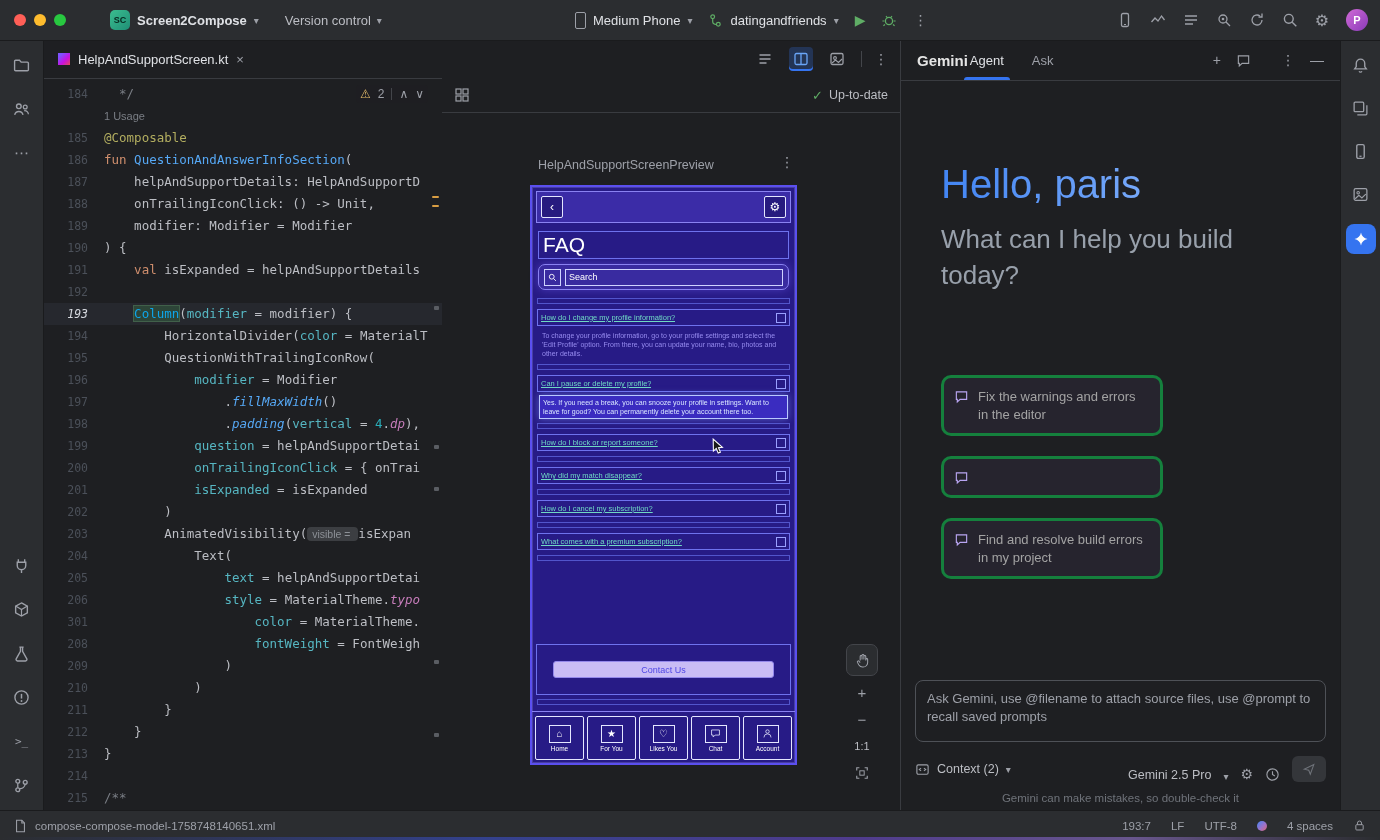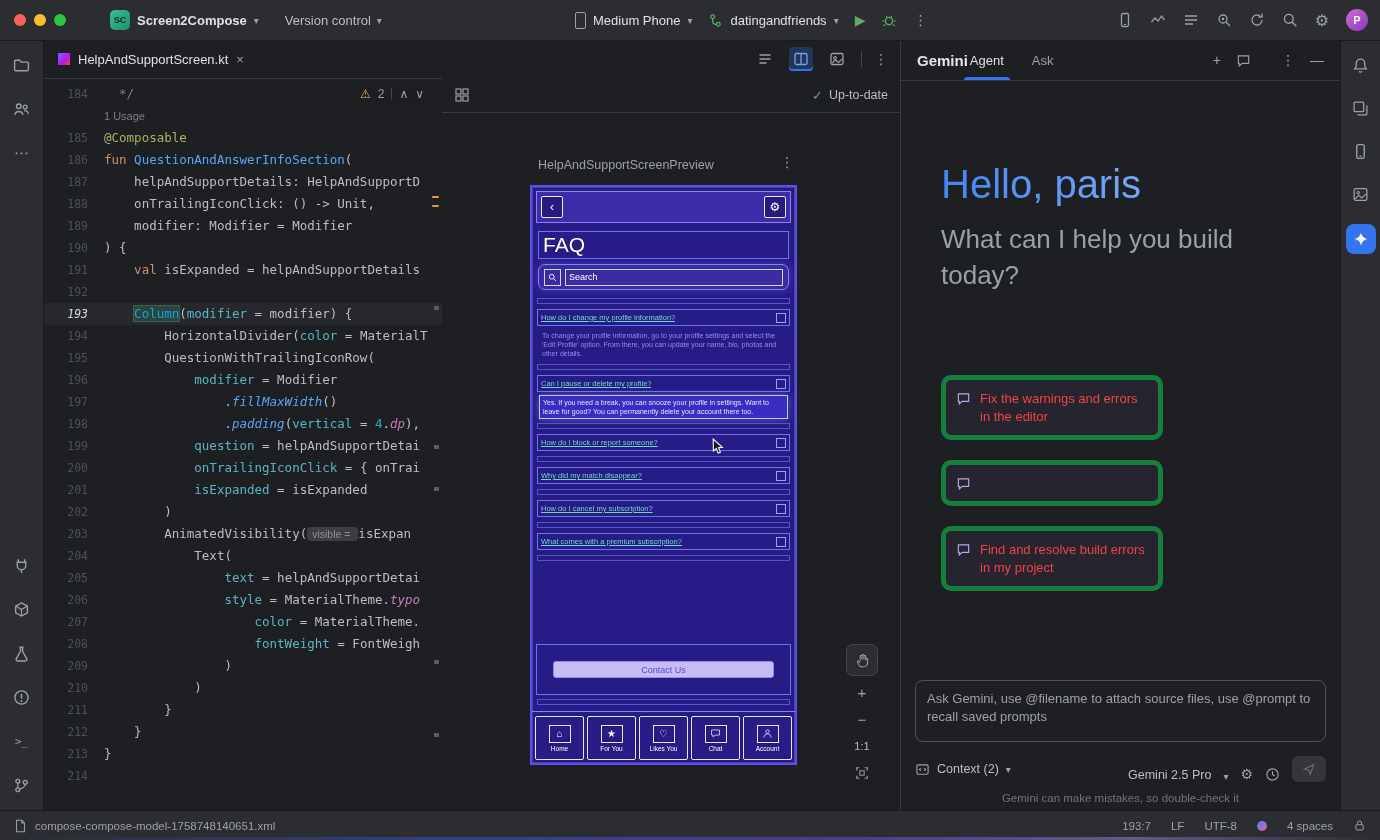--- a/index.html
+++ b/index.html
@@ -104,21 +104,21 @@
   .gemini{position:absolute;left:900px;top:40px;width:440px;bottom:30px;border-left:1px solid #393b40;background:#1e1f22;box-sizing:border-box;}
   .g-header{height:40px;border-bottom:1px solid #393b40;display:flex;align-items:center;padding:0 16px;position:relative;}
   .g-title{font-weight:bold;color:#e5e5e5;font-size:15px;}
   .gtab{height:100%;display:flex;align-items:center;padding:0 2px;margin-right:24px;font-size:13px;color:#9da0a8;position:relative;}
   .gtab.active{color:#dfe1e5;}
   .gtab.active::after{content:"";position:absolute;left:-4px;right:-4px;bottom:0;height:3px;background:#3574f0;border-radius:3px 3px 0 0;}
   .g-hicons{margin-left:auto;display:flex;gap:15px;color:#9da0a8;align-items:center;font-size:14px;}
   .hello{position:absolute;left:40px;top:122px;font-size:40px;font-weight:500;background:linear-gradient(90deg,#4285f4,#76a8f9);-webkit-background-clip:text;background-clip:text;color:transparent;}
   .g-sub{position:absolute;left:40px;top:182px;width:330px;font-size:26px;line-height:1.38;color:#98a0ab;}
   #gemini-cards{position:absolute;left:40px;top:335px;width:222px;}
-  .gcard{border:5px solid #15803d;background:#26242e;border-radius:10px;padding:10px 12px 10px 10px;display:flex;gap:9px;color:#ef4444;font-size:13px;line-height:1.35;margin-bottom:20px;}
+  .gcard{border:3px solid #15803d;background:#26242e;border-radius:10px;padding:10px 12px 10px 10px;display:flex;gap:9px;color:#a3a3a3;font-size:13px;line-height:1.35;margin-bottom:20px;}
   .gcard-ic{flex:none;margin-top:1px;}
   .g-input{position:absolute;left:14px;right:14px;top:640px;height:62px;border:1px solid #4e5157;border-radius:8px;padding:9px 11px;font-size:13px;line-height:1.35;color:#9da0a8;box-sizing:border-box;}
   .g-controls{position:absolute;left:14px;right:14px;top:714px;height:30px;display:flex;align-items:center;gap:7px;color:#bcbec4;font-size:12.5px;}
   .g-controls .right{margin-left:auto;display:flex;align-items:flex-end;gap:12px;}
   .send-btn{width:34px;height:26px;background:#34363a;border-radius:6px;display:flex;align-items:center;justify-content:center;}
   .g-footer{position:absolute;left:0;right:0;top:752px;text-align:center;font-size:11.5px;color:#6f737a;}
 
   
   .statusbar{position:absolute;left:0;bottom:0;width:100%;height:30px;background:#2b2d30;border-top:1px solid #1a1b1d;display:flex;align-items:center;font-size:11.5px;color:#9da0a8;padding:0 14px;box-sizing:border-box;z-index:30;}
   .sb-left{display:flex;align-items:center;gap:8px;}
@@ -299,28 +299,29 @@
             <div class="code-line"><span class="ln">197</span><span class="src"><span class="tok-plain">                .</span><span class="tok-ext">fillMaxWidth</span><span class="tok-plain">()</span></span></div>
             <div class="code-line"><span class="ln">198</span><span class="src"><span class="tok-plain">                .</span><span class="tok-ext">padding</span><span class="tok-plain">(</span><span class="tok-na">vertical</span><span class="tok-plain"> = </span><span class="tok-num">4</span><span class="tok-plain">.</span><span class="tok-ep">dp</span><span class="tok-plain">),</span></span></div>
             <div class="code-line"><span class="ln">199</span><span class="src"><span class="tok-plain">            </span><span class="tok-na">question</span><span class="tok-plain"> = helpAndSupportDetai</span></span></div>
             <div class="code-line"><span class="ln">200</span><span class="src"><span class="tok-plain">            </span><span class="tok-na">onTrailingIconClick</span><span class="tok-plain"> = { onTrai</span></span></div>
             <div class="code-line"><span class="ln">201</span><span class="src"><span class="tok-plain">            </span><span class="tok-na">isExpanded</span><span class="tok-plain"> = isExpanded</span></span></div>
             <div class="code-line"><span class="ln">202</span><span class="src"><span class="tok-plain">        )</span></span></div>
             <div class="code-line"><span class="ln">203</span><span class="src"><span class="tok-plain">        AnimatedVisibility(</span><span class="tok-inlay">visible = </span><span class="tok-plain">isExpan</span></span></div>
             <div class="code-line"><span class="ln">204</span><span class="src"><span class="tok-plain">            Text(</span></span></div>
             <div class="code-line"><span class="ln">205</span><span class="src"><span class="tok-plain">                </span><span class="tok-na">text</span><span class="tok-plain"> = helpAndSupportDetai</span></span></div>
             <div class="code-line"><span class="ln">206</span><span class="src"><span class="tok-plain">                </span><span class="tok-na">style</span><span class="tok-plain"> = MaterialTheme.</span><span class="tok-ep">typo</span></span></div>
-            <div class="code-line"><span class="ln">207</span><span class="src"><span class="tok-plain">                    </span><span class="tok-na">color</span><span class="tok-plain"> = MaterialTheme.</span></span></div>
+            <div class="code-line"><span class="ln">301</span><span class="src"><span class="tok-plain">                    </span><span class="tok-na">color</span><span class="tok-plain"> = MaterialTheme.</span></span></div>
             <div class="code-line"><span class="ln">208</span><span class="src"><span class="tok-plain">                    </span><span class="tok-na">fontWeight</span><span class="tok-plain"> = FontWeigh</span></span></div>
             <div class="code-line"><span class="ln">209</span><span class="src"><span class="tok-plain">                )</span></span></div>
             <div class="code-line"><span class="ln">210</span><span class="src"><span class="tok-plain">            )</span></span></div>
             <div class="code-line"><span class="ln">211</span><span class="src"><span class="tok-plain">        }</span></span></div>
             <div class="code-line"><span class="ln">212</span><span class="src"><span class="tok-plain">    }</span></span></div>
             <div class="code-line"><span class="ln">213</span><span class="src"><span class="tok-plain">}</span></span></div>
             <div class="code-line"><span class="ln">214</span><span class="src"></span></div>
+            <div class="code-line"><span class="ln">215</span><span class="src"><span class="tok-cm">/**</span></span></div>
           </div>
         <div class="inspect">
           <span class="warn-ic">⚠</span>
           <span>2</span>
           <span class="sep"></span>
           <span>∧</span>
           <span>∨</span>
         </div>
         <span class="mk o" style="top:118px;"></span>
         <span class="mk o" style="top:127px;"></span>

